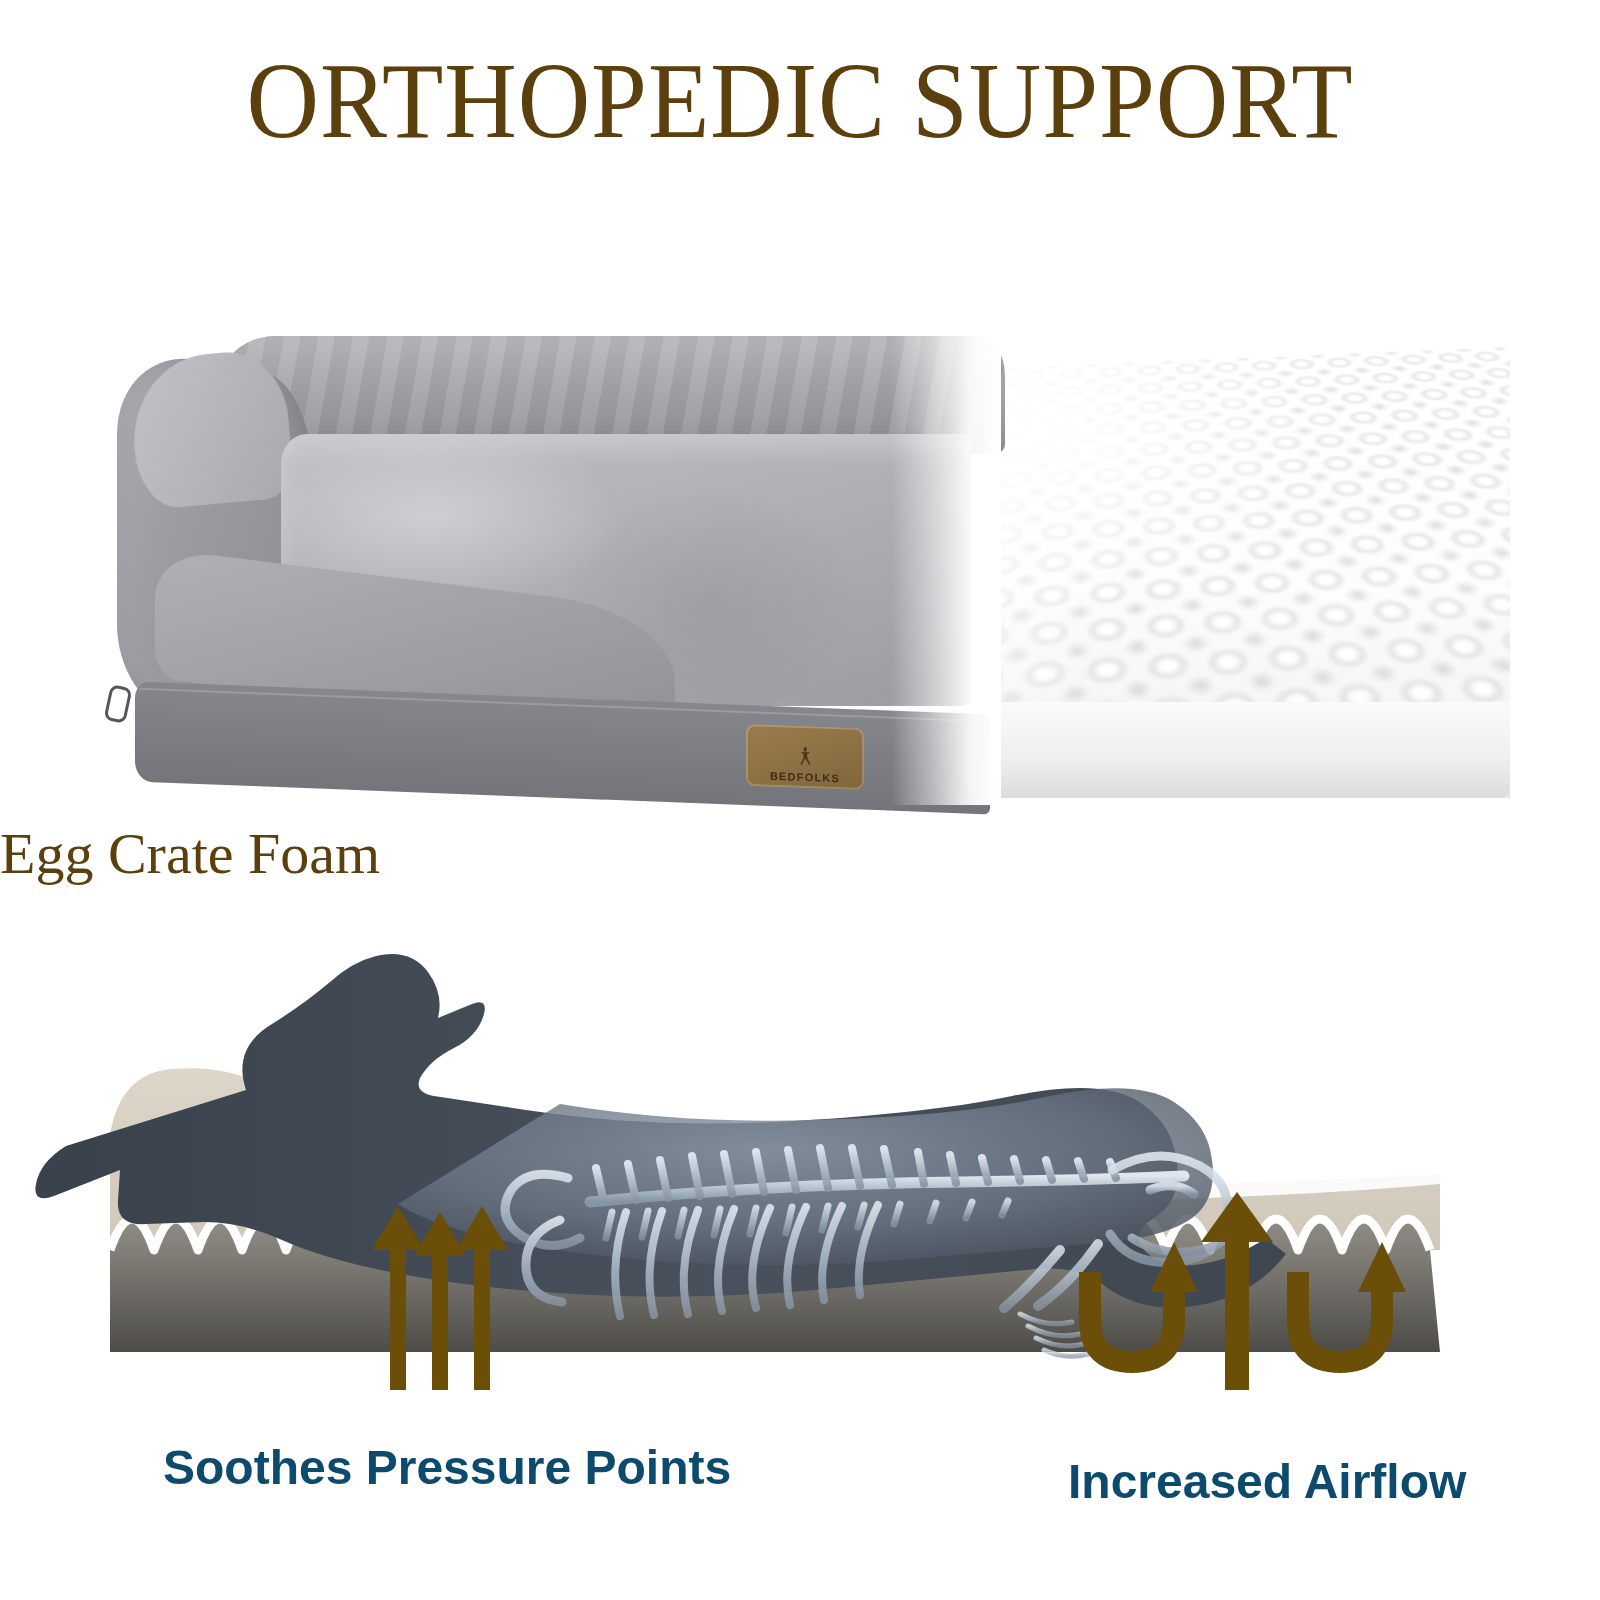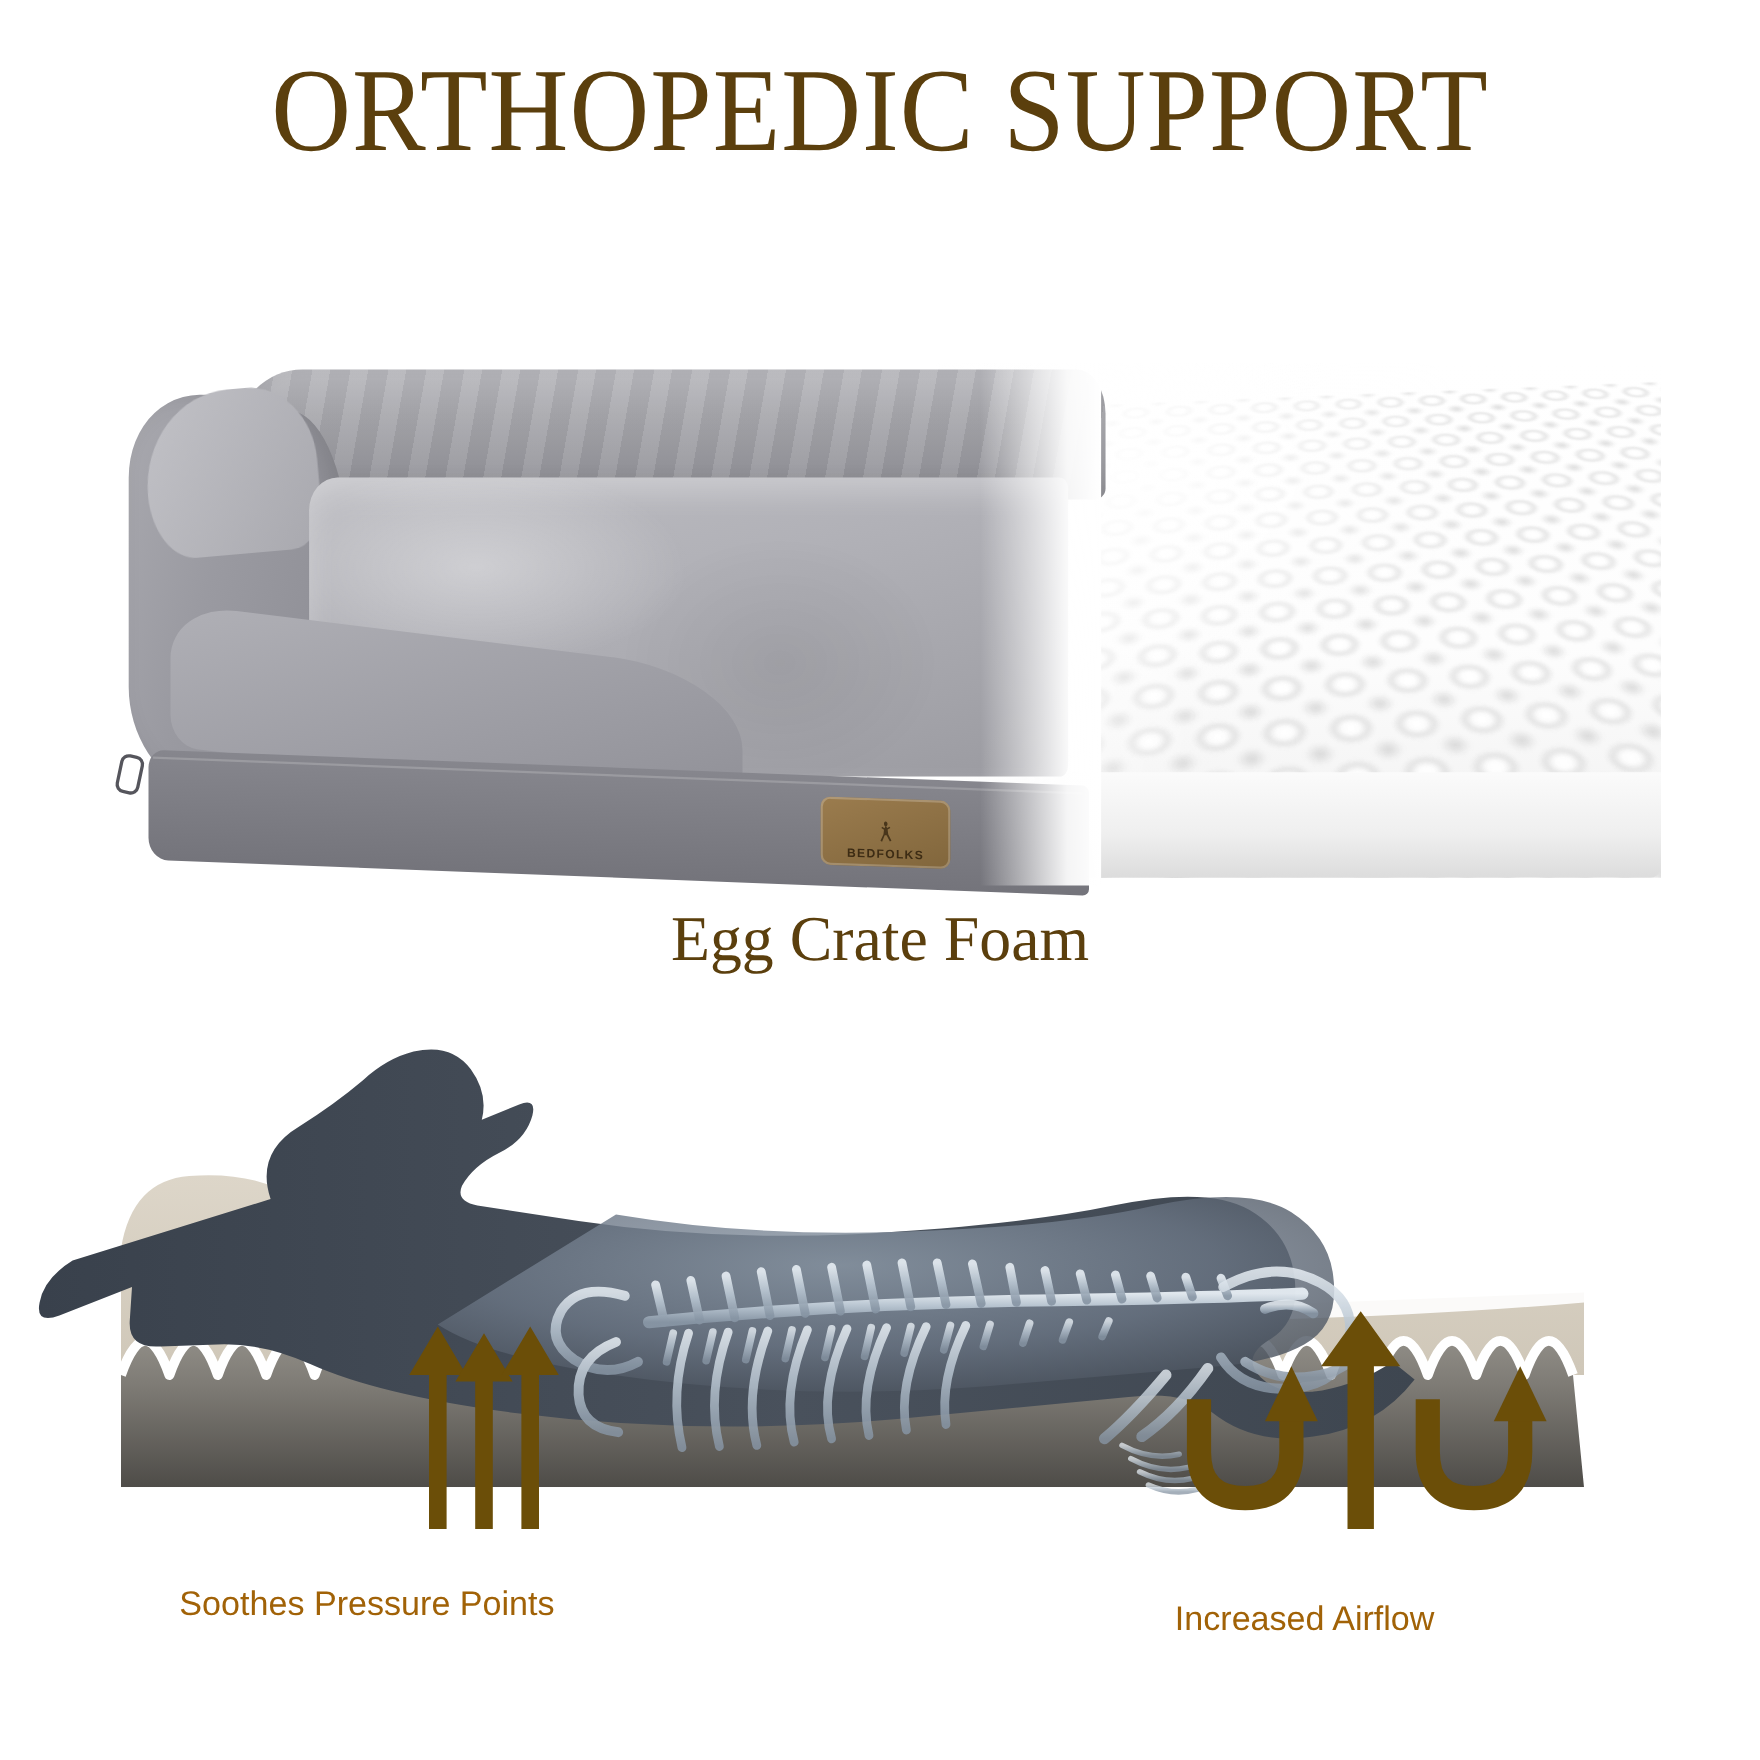--- a/index.html
+++ b/index.html
@@ -133,34 +133,34 @@
     font-size:11px;font-weight:700;letter-spacing:1.2px;color:#3d2c14;
   }
   .bed .blendright{
     position:absolute;right:-6px;top:0;width:110px;height:475px;
     background:linear-gradient(to right, rgba(255,255,255,0), rgba(255,255,255,.92) 72%, rgba(255,255,255,1));
     pointer-events:none;
   }
 
   
   .caption-foam{
-    position:absolute;left:0;top:820px;width:1600px;text-align:center;
+    position:absolute;left:0;top:820px;width:1600px;
     font-family:"Liberation Serif",serif;font-size:58px;color:#5b3f0d;
   }
 
   
   .diagram{position:absolute;left:0;top:920px;width:1600px;height:470px;}
   .diagram svg{display:block;width:1600px;height:470px;}
 
   
   .label-row{position:absolute;left:0;top:1440px;width:1600px;height:70px;}
   .label{
     position:absolute;top:0;
     font-family:"Liberation Sans",sans-serif;
-    font-size:31px;font-weight:400;color:#a16207;
+    font-size:48px;font-weight:700;color:#0c4a6e;
     white-space:nowrap;
   }
   .label.left{left:163px;}
   .label.right{left:1068px;margin-top:14px;}
 </style>
 </head>
 <body>
 
 <div class="stage">
 

